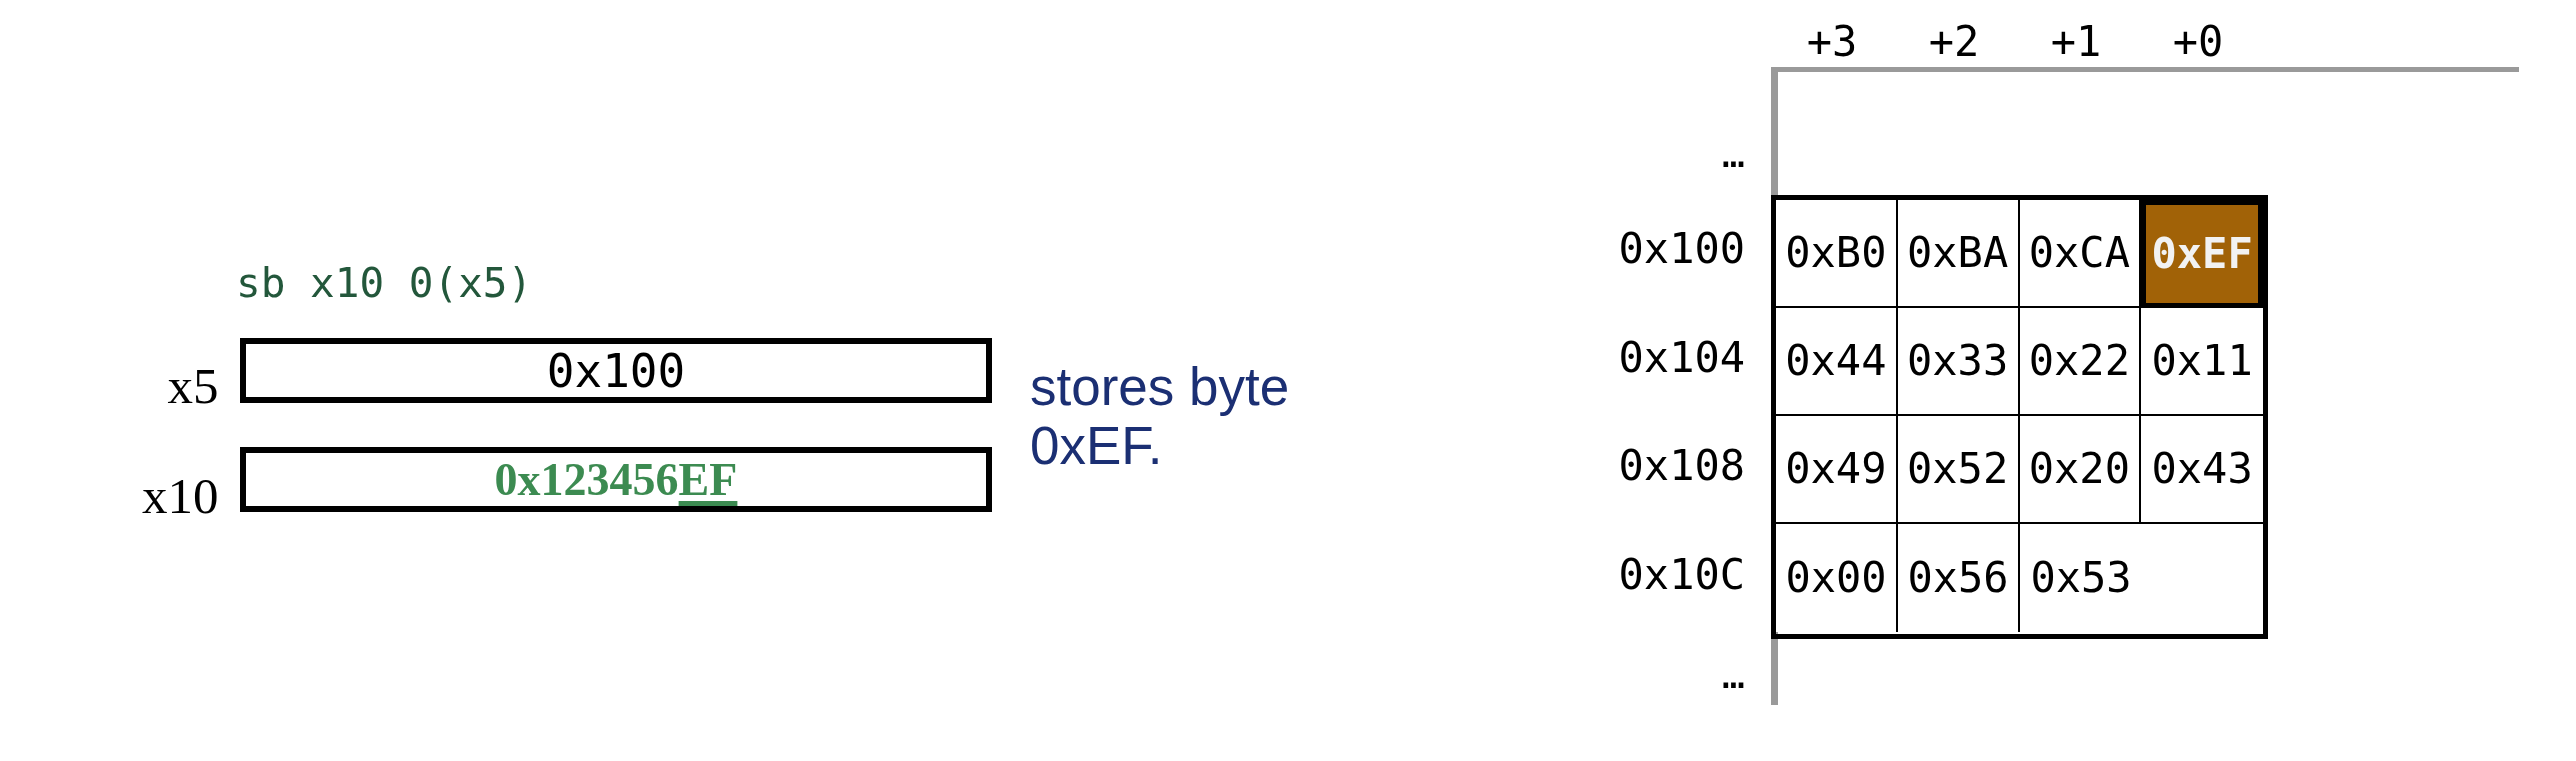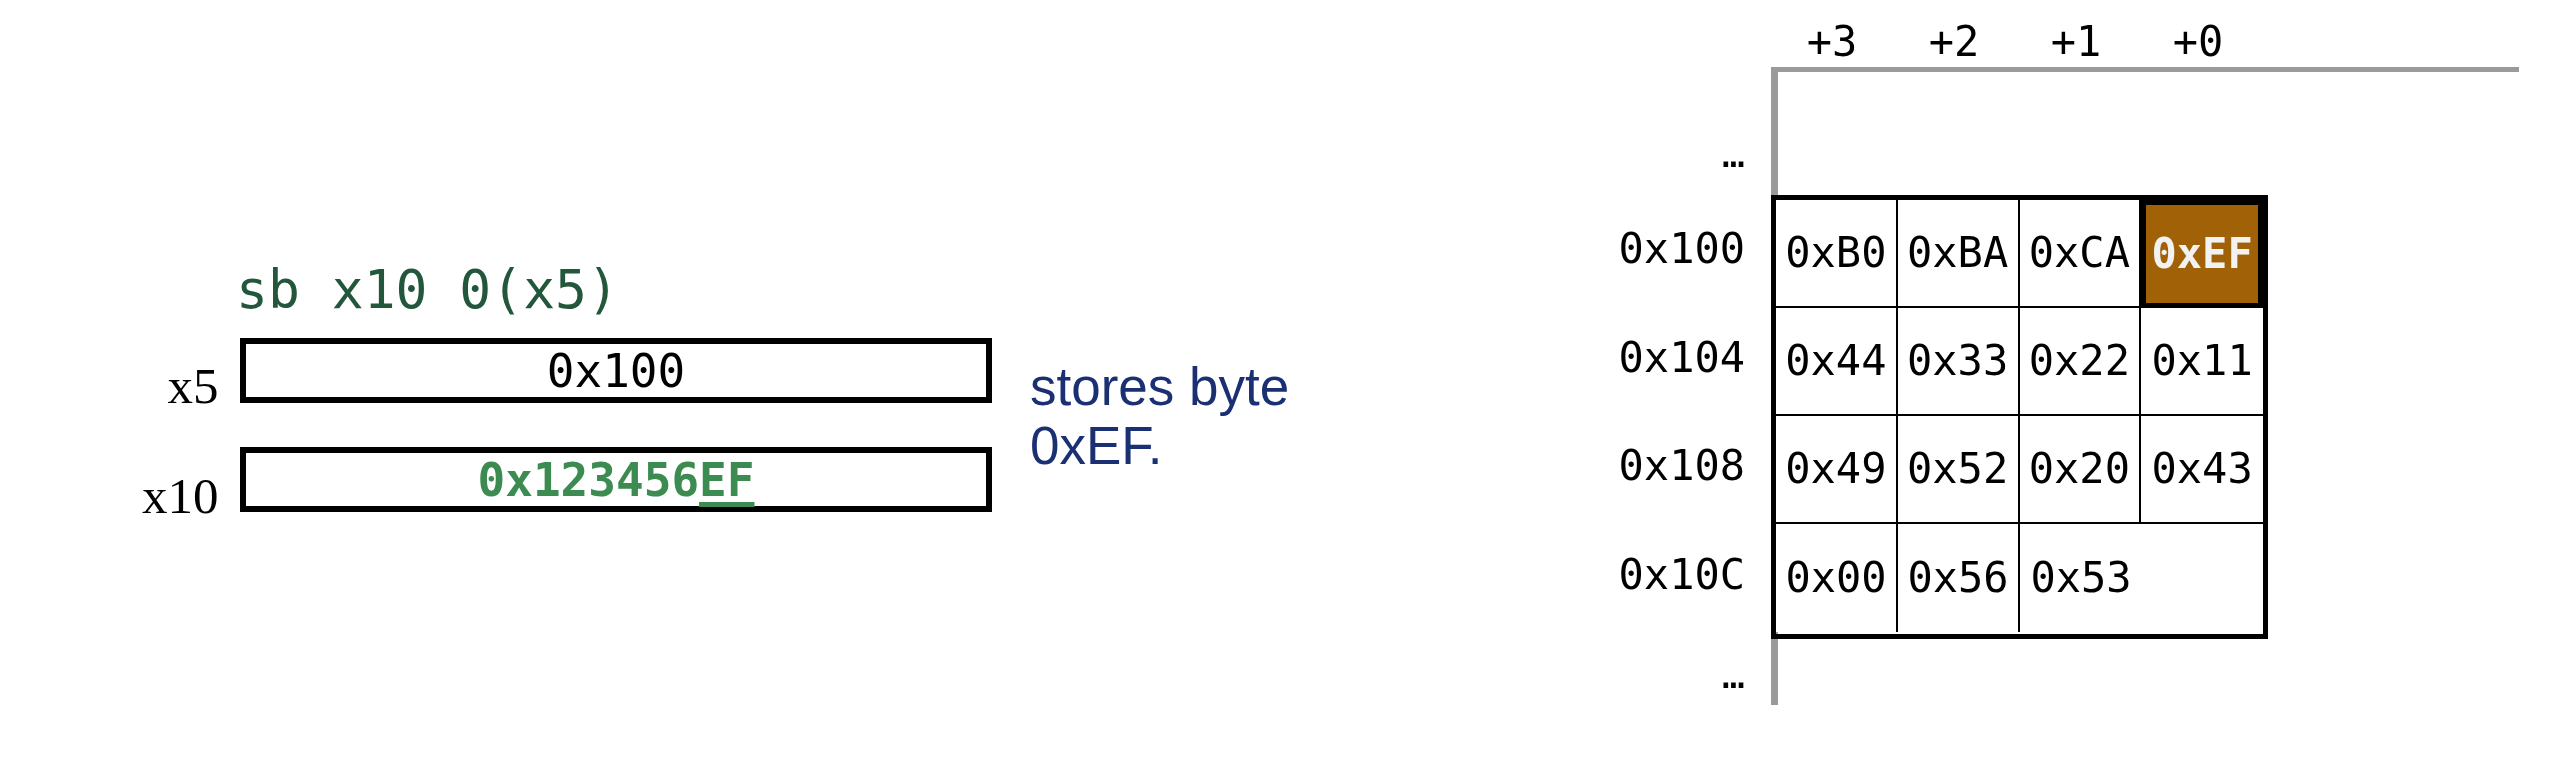--- a/index.html
+++ b/index.html
@@ -15,21 +15,21 @@
     font-family: "DejaVu Sans Mono", monospace;
   }
 
   
 
   #instruction {
     position: absolute;
     left: 236px;
     top: 263px;
     font-family: "DejaVu Sans Mono", monospace;
-    font-size: 53px;
+    font-size: 41px;
     line-height: 1;
     letter-spacing: 0px;
     color: #23573b;
     white-space: pre;
   }
 
   .reg-label {
     position: absolute;
     font-family: Liberation Serif, serif;
     font-size: 51px;
@@ -59,20 +59,21 @@
   .reg-value {
     font-family: "DejaVu Sans Mono", monospace;
     font-size: 46px;
     line-height: 1;
     color: #000000;
     white-space: pre;
   }
   .reg-value.green-bold {
     color: #3c8b51;
     font-weight: bold;
+    font-family: Liberation Serif, serif;
   }
   .reg-value .underline {
     text-decoration: underline;
     text-decoration-thickness: 4.8px;
     text-underline-offset: 5.7px;
   }
 
   
 
   #caption {

